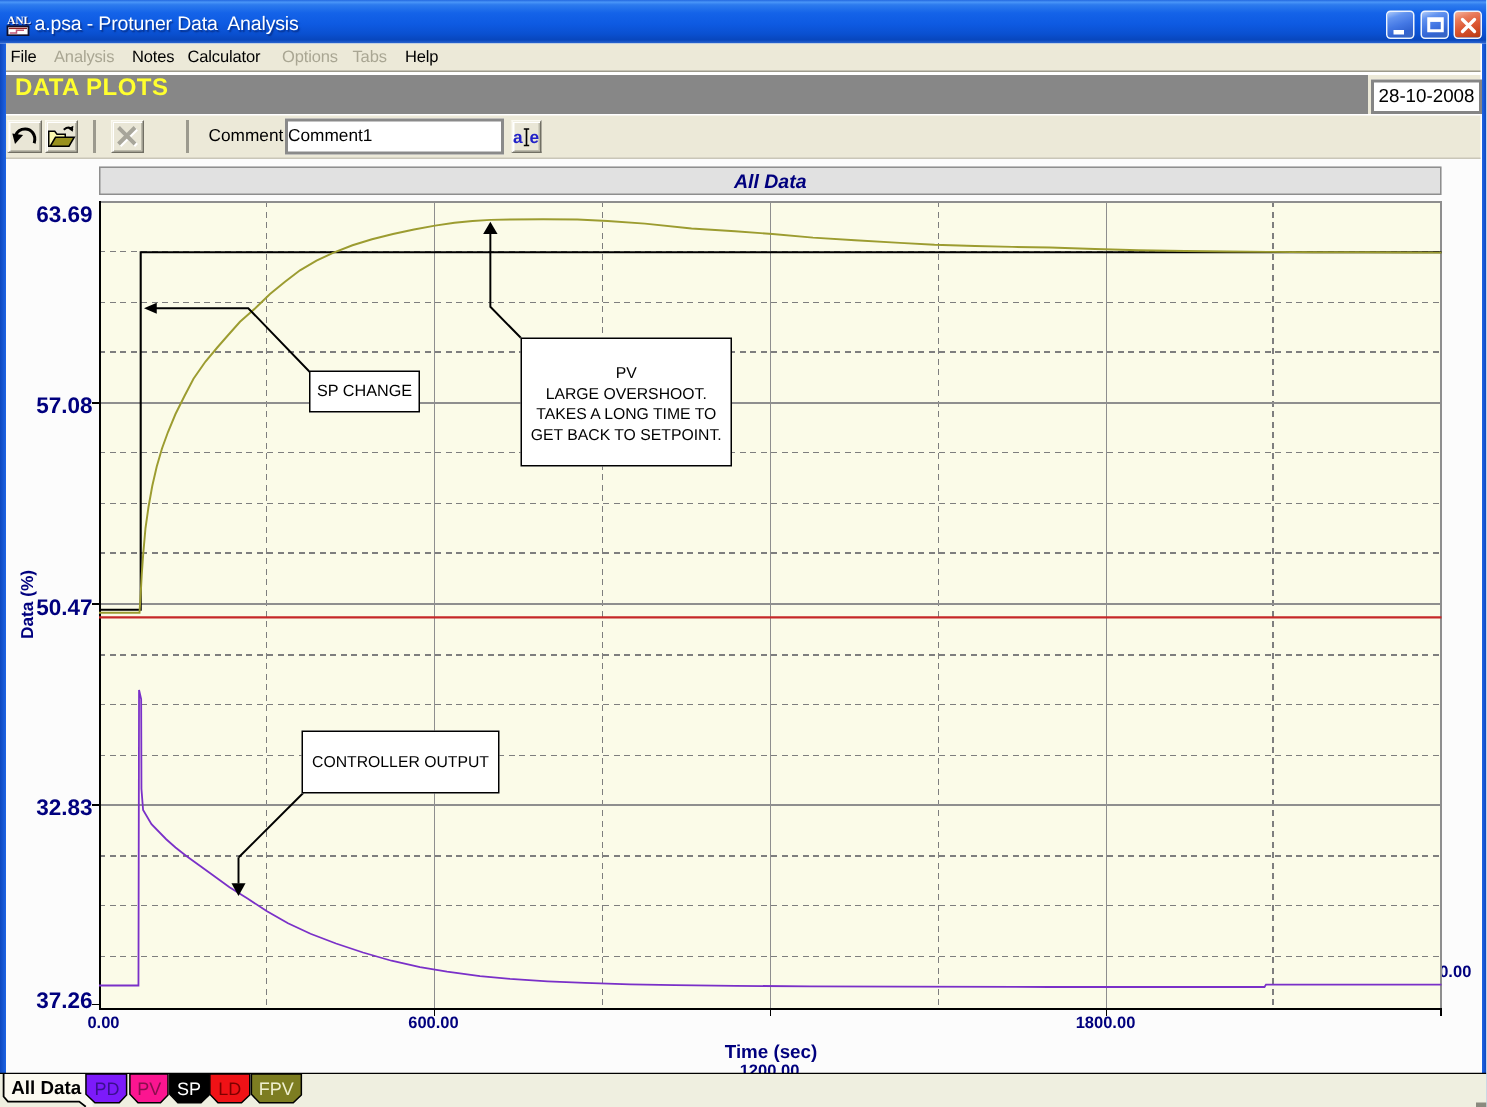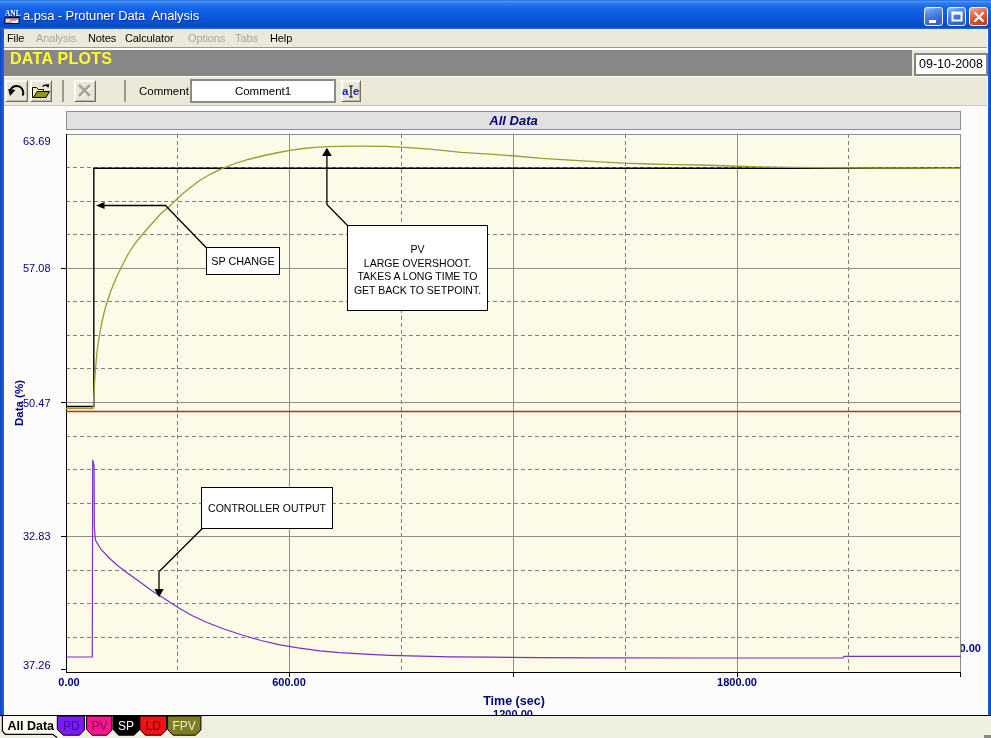--- a/index.html
+++ b/index.html
@@ -18,25 +18,25 @@
 #menubar{left:4px;top:29px;width:983px;height:19px;background:#ECE9D8;border-bottom:1px solid #9C9A8C;font-size:11px;letter-spacing:-0.1px;color:#000}
 #menubar span{position:absolute;top:3px}
 #databar{left:4px;top:50px;width:908px;height:26px;background:#878787}
 #databar div{position:absolute;left:6px;top:0;font-size:16px;font-weight:bold;letter-spacing:.3px;color:#FFFF2E}
 #datestrip{left:912px;top:50px;width:75px;height:26px;background:#ECE9D8}
 #datebox{left:914px;top:53px;width:74px;height:23px;background:#fff;border:2px solid #858585;color:#000;font-size:12.5px;text-align:center;line-height:18px}
 #toolbar{left:4px;top:76px;width:983px;height:30px;background:#ECE9D8;border-top:1px solid #fff;border-bottom:1px solid #C9C6B8}
 .tbtn{top:80px;height:22px;background:#E9E6D6;border:1px solid;border-color:#FBFAF2 #716F64 #716F64 #FBFAF2;box-shadow:inset 1px 1px 0 #fff,inset -1px -1px 0 #BBB9AA}
 .tsep{top:80px;width:1.5px;height:22px;background:#9C9A8E}
 #lbl-comment{left:139px;top:85px;font-size:11.5px;color:#000}
-#inp-comment{left:190px;top:79px;width:146px;height:24px;background:#fff;border:2px solid #8A8A8A;font-size:11.5px;text-align:center;line-height:20px;color:#000}
+#inp-comment{left:190px;top:79px;width:146px;height:24px;background:#fff;border:2px solid #8A8A8A;font-size:11.5px;line-height:20px;color:#000}
 
 #chartbg{left:4px;top:106px;width:983px;height:610px;background:#FCFCFC}
 #hdr{left:66px;top:111px;width:895px;height:19px;background:#E1E1E1;border:1px solid #8E8E8E;color:#00007E;font-weight:bold;font-style:italic;font-size:13px;text-align:center;line-height:17px}
-.ylab{color:#00007E;font-size:11px;font-weight:normal;width:40px;text-align:left}
+.ylab{color:#00007E;font-size:15px;font-weight:bold;width:40px;text-align:center}
 .xlab{color:#00007E;font-size:11px;font-weight:bold;width:60px;text-align:center}
 #ylabel{left:-21px;top:397px;width:80px;text-align:center;color:#00007E;font-size:11.5px;font-weight:bold;transform:rotate(-90deg)}
 #xlabel{left:454px;top:694px;width:120px;text-align:center;color:#00007E;font-size:12.5px;font-weight:bold}
 .ann{background:#fff;border:1px solid #000;color:#000;font-size:10.5px;text-align:center}
 
 #tabstrip{left:0px;top:716px;width:991px;height:22px;background:#EFEFE0}
 </style></head>
 <body>
 <div class="abs" id="titlebar"></div>
 <div class="abs" id="tb-icon"><svg width="18" height="16">
@@ -71,21 +71,21 @@
  <span style="left:84px">Notes</span>
  <span style="left:121px">Calculator</span>
  <span style="left:184px;color:#A9A693">Options</span>
  <span style="left:231px;color:#A9A693">Tabs</span>
  <span style="left:266px">Help</span>
 </div>
 <div class="abs" id="databar">
     <div>DATA PLOTS</div>
   </div>
 <div class="abs" id="datestrip"></div>
-<div class="abs" id="datebox">09-10-2008</div>
+<div class="abs" id="datebox">28-10-2008</div>
 <div class="abs" id="toolbar"></div>
 <div class="abs tbtn" style="left:5px;width:23px"><svg width="21" height="20">
  <path d="M16.8,14.5 C18.5,8.5 14.5,5 10.8,5 C7.6,5 5.2,7 4.3,9.6" fill="none" stroke="#000" stroke-width="2"></path>
  <path d="M2.2,8 L9.4,9 L4,15 Z" fill="#000"></path>
 </svg></div>
 <div class="abs tbtn" style="left:30px;width:22px"><svg width="20" height="20">
  <path d="M1.5,16.5 L1.5,6.5 L5.5,6.5 L7,8.5 L12.5,8.5 L12.5,16.5 Z" fill="#FCF9B0" stroke="#000" stroke-width="1"></path>
  <path d="M2.5,16.5 L6,10.5 L18.5,10.5 L15,16.5 Z" fill="#99911D" stroke="#000" stroke-width="1"></path>
  <path d="M11.5,5.5 q3.5,-3 6,0" fill="none" stroke="#000" stroke-width="1.3"></path>
  <path d="M17.5,6.8 l0.4,-4 l-3.6,1.8 z" fill="#000"></path>

